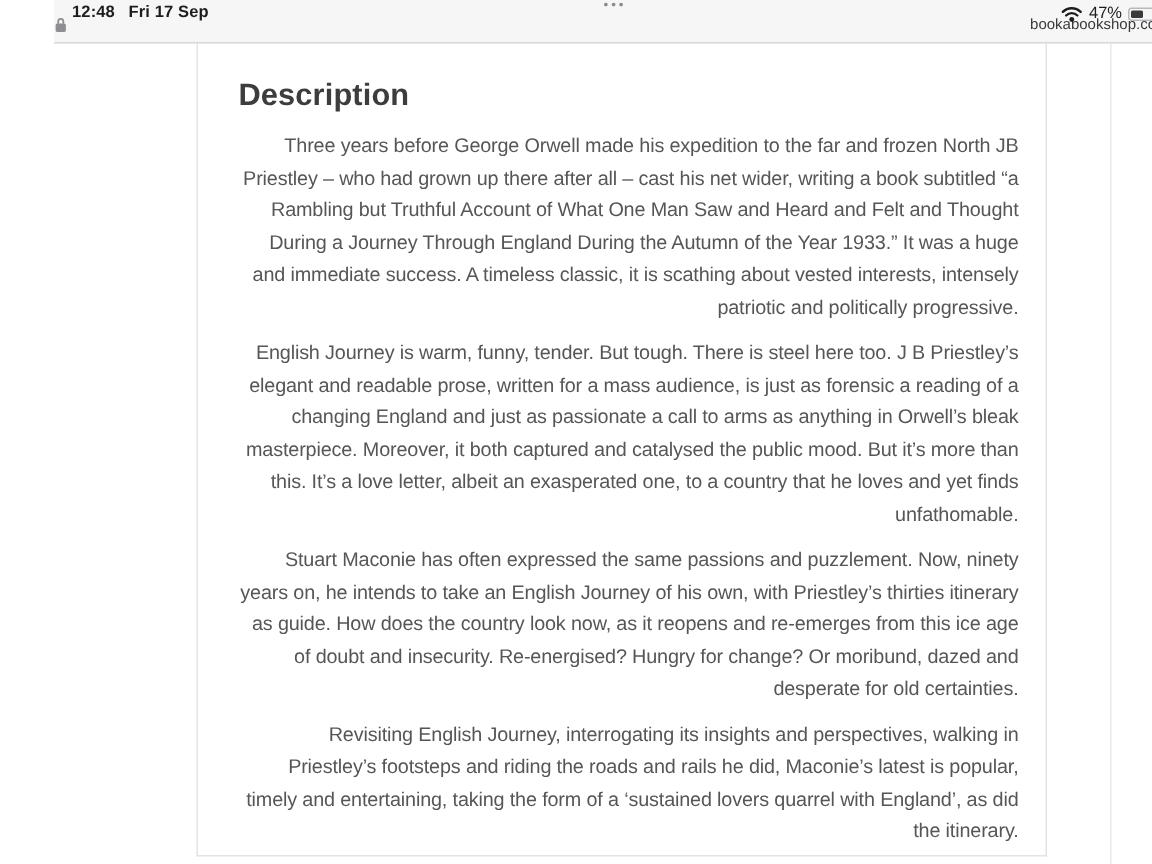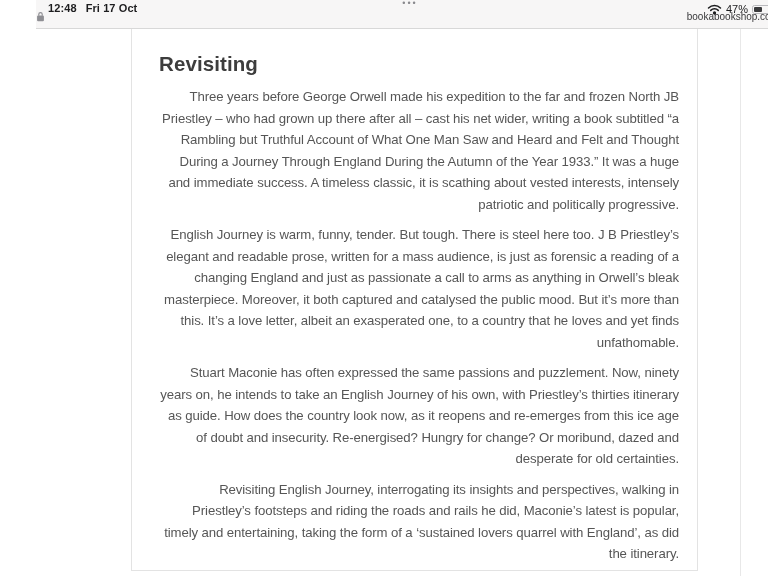--- a/index.html
+++ b/index.html
@@ -131,21 +131,21 @@
 </style>
 </head>
 <body>
 
 <div id="screen">
 
   <header class="toolbar">
 
     <div class="status-left">
       <span>12:48</span>
-      <span>Fri 17 Oct</span>
+      <span>Fri 17 Sep</span>
     </div>
 
     <div class="multitask">
       <span>•••</span>
     </div>
 
     <div class="url-row">
       <span style="display:inline-flex;">
         <svg width="9" height="11" viewBox="0 0 10 12" aria-hidden="true">
           <path d="M3.1 5.2 V3.5 a1.9 1.9 0 0 1 3.8 0 V5.2" stroke="#8e8e93" stroke-width="1.3" fill="none"></path>
@@ -170,21 +170,21 @@
           </span>
         <span class="battery-nub"></span>
       </span>
     </div>
 
   </header>
 
   <main class="page">
 
     <section class="card">
-      <h2>Revisiting</h2>
+      <h2>Description</h2>
       <p>Three years before George Orwell made his expedition to the far and frozen North JB Priestley – who had grown up there after all – cast his net wider, writing a book subtitled “a Rambling but Truthful Account of What One Man Saw and Heard and Felt and Thought During a Journey Through England During the Autumn of the Year 1933.” It was a huge and immediate success. A timeless classic, it is scathing about vested interests, intensely patriotic and politically progressive.</p>
       <p>English Journey is warm, funny, tender. But tough. There is steel here too. J B Priestley’s elegant and readable prose, written for a mass audience, is just as forensic a reading of a changing England and just as passionate a call to arms as anything in Orwell’s bleak masterpiece. Moreover, it both captured and catalysed the public mood. But it’s more than this. It’s a love letter, albeit an exasperated one, to a country that he loves and yet finds unfathomable.</p>
       <p>Stuart Maconie has often expressed the same passions and puzzlement. Now, ninety years on, he intends to take an English Journey of his own, with Priestley’s thirties itinerary as guide. How does the country look now, as it reopens and re-emerges from this ice age of doubt and insecurity. Re-energised? Hungry for change? Or moribund, dazed and desperate for old certainties.</p>
       <p>Revisiting English Journey, interrogating its insights and perspectives, walking in Priestley’s footsteps and riding the roads and rails he did, Maconie’s latest is popular, timely and entertaining, taking the form of a ‘sustained lovers quarrel with England’, as did the itinerary.</p>
     </section>
 
     <div class="v-divider"></div>
 
   </main>
 

